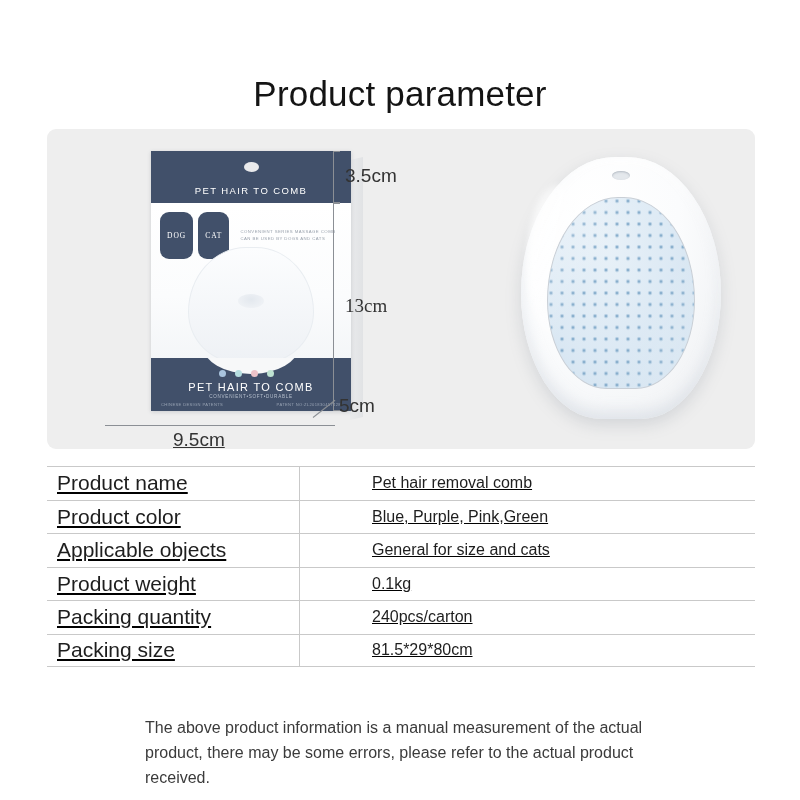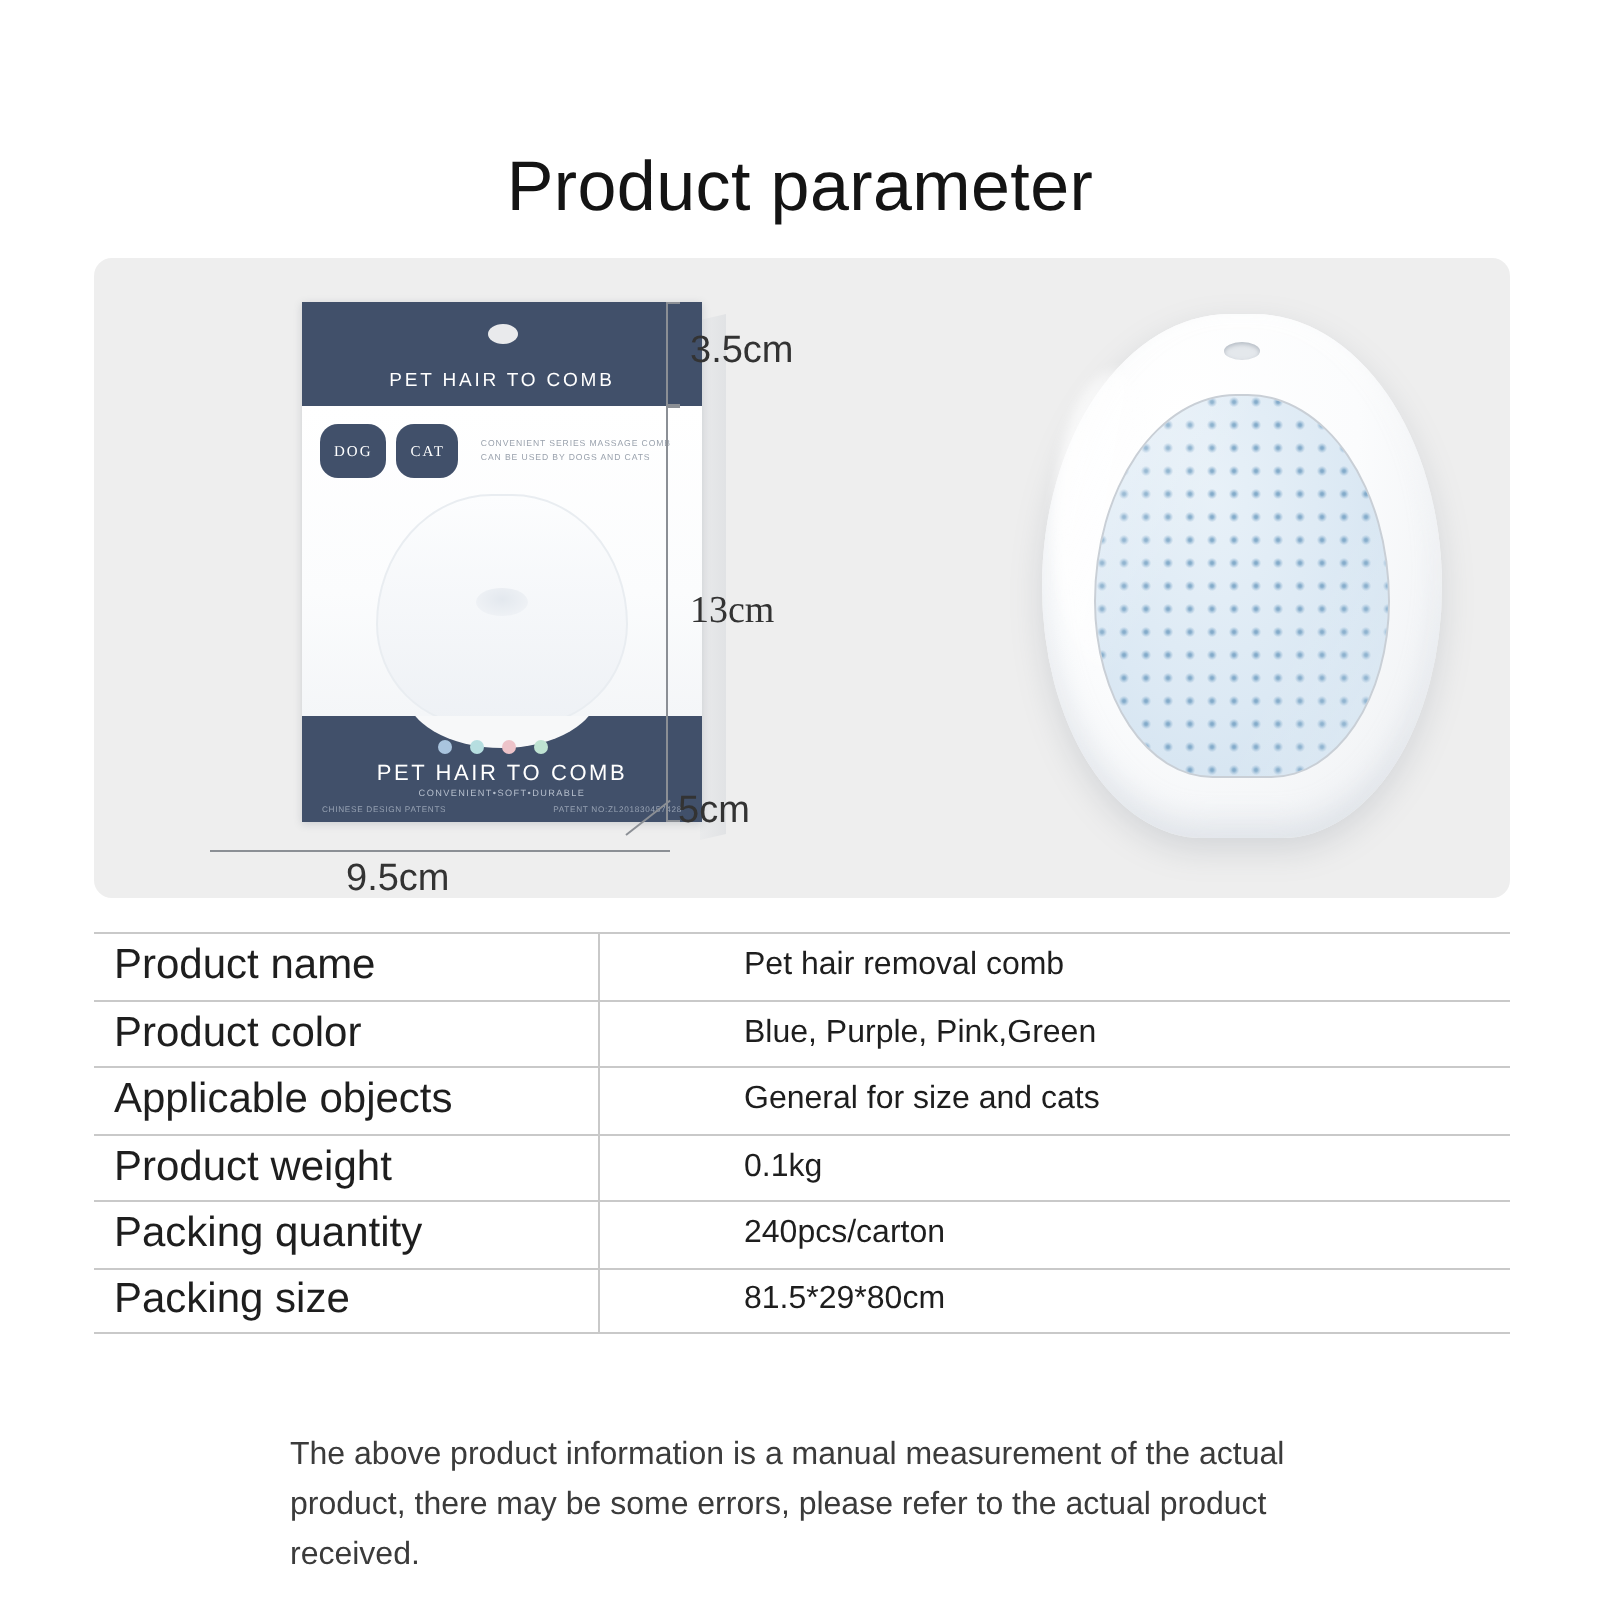--- a/index.html
+++ b/index.html
@@ -96,21 +96,21 @@
     left: 9px; top: 9px;
     display: flex;
     gap: 5px;
     align-items: center;
   }
   .badge {
     background: #41506a;
     color: #ffffff;
     font-size: 7.5px;
     letter-spacing: 1px;
-    padding: 9px 7px;
+    padding: 19px 7px;
     border-radius: 9px;
     font-family: "Liberation Serif", serif;
   }
   .badge-note {
     margin-left: 6px;
     line-height: 1.5;
   }
   .badge-note div {
     font-size: 4.3px;
     color: #9aa2ad;
@@ -276,20 +276,21 @@
   .spec {
     position: absolute;
     left: 47px; top: 466px;
     width: 708px;
   }
   .spec-row {
     display: flex;
     align-items: center;
     height: 33.5px;
     border-top: 1px solid #c9c9c9;
+    text-decoration: underline;
   }
   .spec-row:last-child { border-bottom: 1px solid #c9c9c9; }
   .spec-key {
     width: 253px;
     padding-left: 10px;
     font-size: 21px;
     color: #1e1e1e;
     border-right: 1px solid #c9c9c9;
     height: 100%;
     display: flex;
@@ -365,21 +366,21 @@
     <div class="bracket-v" style="left:286px; top:22px; height:52px;"></div>
     <div class="dim-label" style="left:298px; top:36px;">3.5cm</div>
 
     <div class="bracket-v" style="left:286px; top:74px; height:208px;"></div>
     <div class="dim-label" style="left:298px; top:166px;font-family:Liberation Serif, serif;">13cm</div>
 
     <div class="dim-line" style="left:266px; top:288px; width:28px; height:1px; transform:rotate(-38deg); transform-origin:left center;"></div>
     <div class="dim-label" style="left:292px; top:266px;">5cm</div>
 
     <div class="dim-line" style="left:58px; top:296px; width:230px; height:1px;"></div>
-    <div class="dim-label" style="left:126px; top:300px;">9.5cm</div>
+    <div class="dim-label" style="left:126px; top:300px;text-decoration:underline;">9.5cm</div>
 
     <div class="photo">
       <div class="comb-body">
         <div class="comb-hole"></div>
         <div class="comb-gloss"></div>
         <div class="comb-pad">
           <div class="pad-dots"></div>
           <div class="pad-sheen"></div>
         </div>
       </div>

